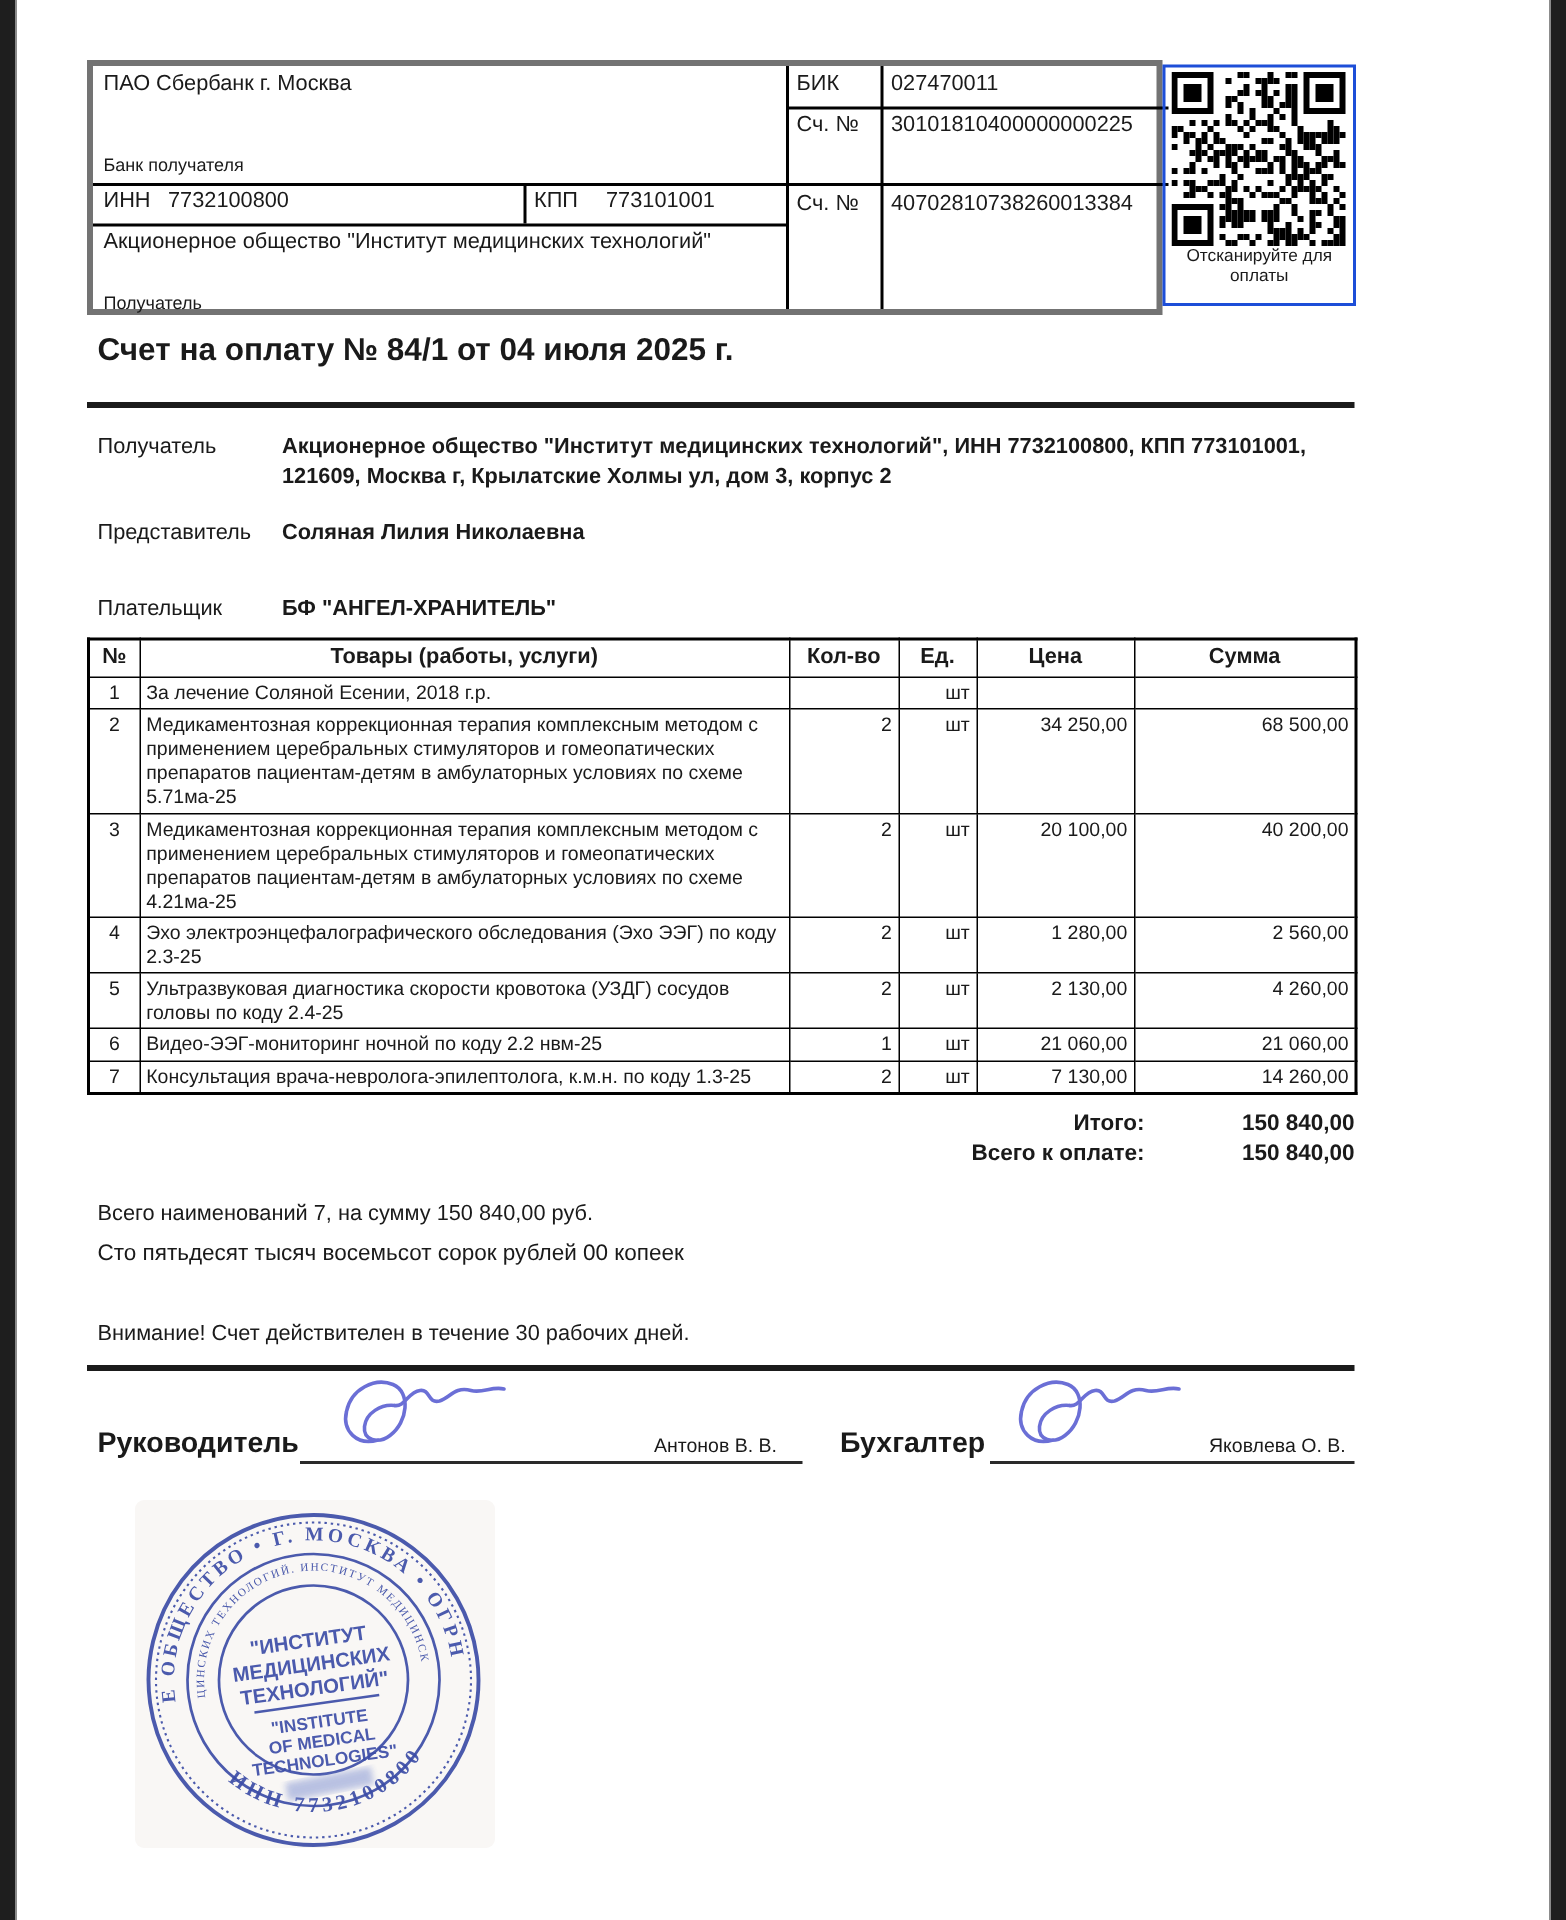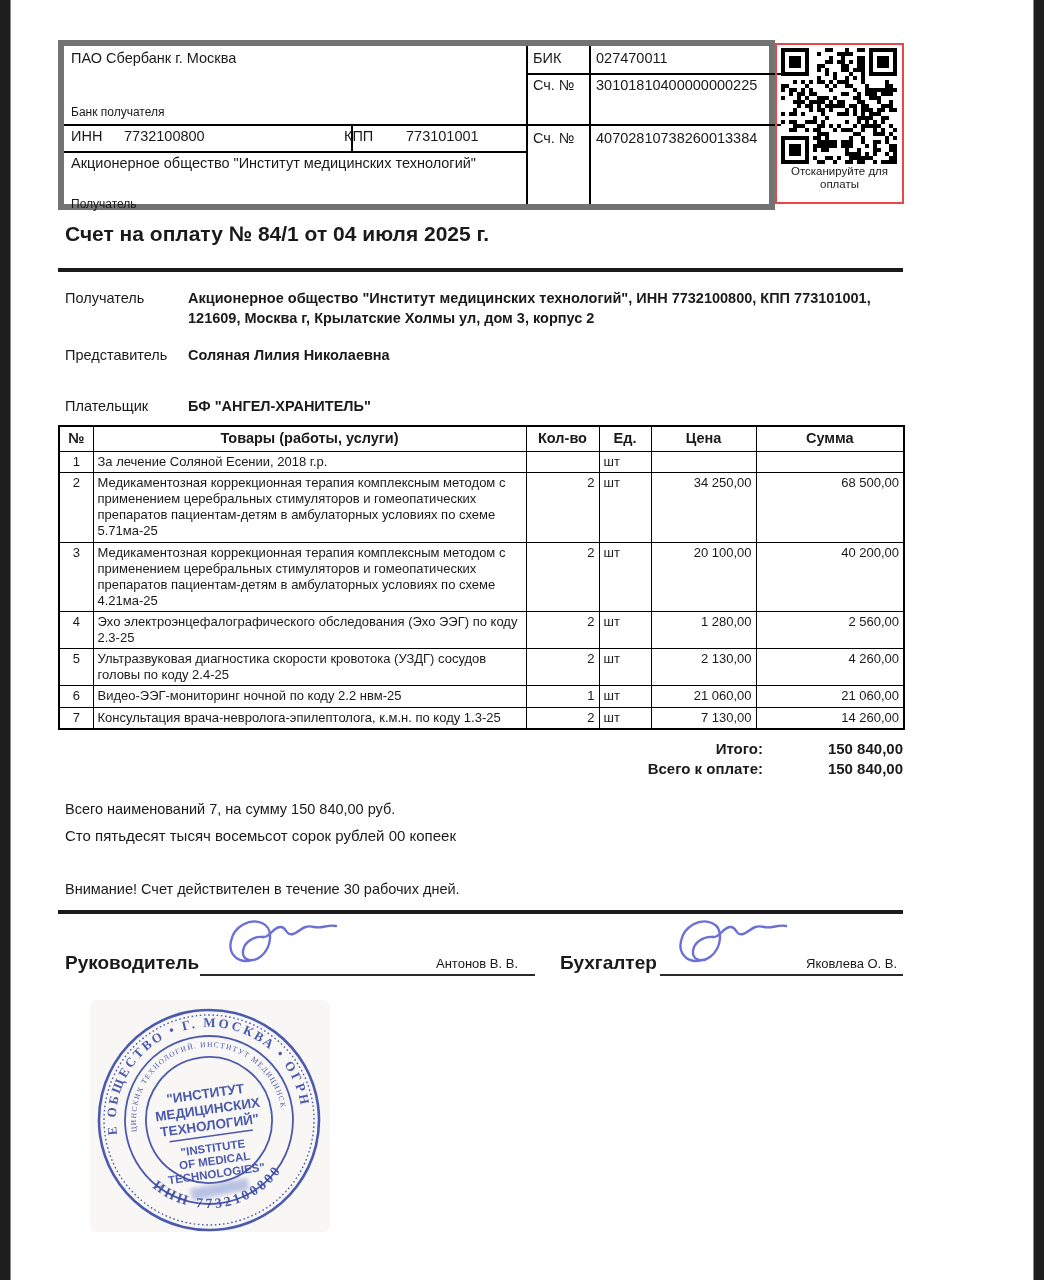--- a/index.html
+++ b/index.html
@@ -3,44 +3,44 @@
 <meta charset="utf-8">
 <style>
   html,body{margin:0;padding:0;background:#fff;}
   .page{position:relative;width:1044px;height:1280px;background:#ffffff;
         font-family:"Liberation Sans",sans-serif;color:#1a1a1a;overflow:hidden;}
   .edge{position:absolute;top:0;bottom:0;width:10px;background:#1e1e1e;}
   .edge.left{left:0;border-right:1px solid #8a8a8a;}
   .edge.right{right:0;border-left:1px solid #8a8a8a;}
 
   
-  .bank-grid{position:absolute;left:58px;top:40px;width:717px;height:170px;border:6px solid #737373;box-sizing:border-box;}
+  .bank-grid{position:absolute;left:58px;top:40px;width:717px;height:170px;border:4px solid #737373;box-sizing:border-box;}
   .bank-grid .cell{position:absolute;font-size:14.5px;white-space:nowrap;}
   .bank-grid .small{font-size:12px;}
   .vline,.hline{position:absolute;background:#000;}
 
-  .qr-box{position:absolute;left:775px;top:43px;width:129px;height:161px;border:2px solid #ef4444;box-sizing:border-box;}
+  .qr-box{position:absolute;left:775px;top:43px;width:129px;height:161px;border:2px solid #1d4ed8;box-sizing:border-box;}
   .qr-box svg{position:absolute;left:4px;top:3px;}
   .qr-caption{position:absolute;left:0;right:0;top:120px;text-align:center;font-size:11.5px;line-height:1.15;}
 
   .doc-title{position:absolute;left:65px;top:222px;font-size:21px;font-weight:bold;}
   .rule{position:absolute;left:58px;width:845px;height:4px;background:#1b1b1b;}
 
   .party-row{position:absolute;left:65px;width:838px;display:flex;font-size:14.5px;line-height:1.4;}
   .party-label{width:123px;flex:0 0 123px;}
   .party-value{font-weight:bold;width:705px;}
 
   
   table.items{position:absolute;left:58px;top:425px;width:845px;border-collapse:collapse;table-layout:fixed;
               font-size:13px;border:2.5px solid #000;}
   table.items th,table.items td{border:1.2px solid #000;padding:2px 4px;vertical-align:top;line-height:1.24;}
   table.items th{font-size:14.5px;font-weight:bold;text-align:center;padding:3px 2px;border-bottom:1.8px solid #000;}
   td.c-num{text-align:center;}
   td.c-qty,td.c-price,td.c-sum{text-align:right;white-space:nowrap;}
-  td.c-unit{text-align:left;margin-top:13px;}
+  td.c-unit{text-align:right;margin-top:13px;}
 
   .totals{position:absolute;left:58px;top:740px;width:845px;font-size:15px;font-weight:bold;}
   .totals .trow{display:flex;justify-content:flex-end;margin-bottom:3px;}
   .totals .tlabel{text-align:right;}
   .totals .tvalue{width:140px;text-align:right;}
 
   .count-line{position:absolute;left:65px;top:801px;font-size:14.5px;}
   .words-line{position:absolute;left:65px;top:827px;font-size:15px;font-weight:normal;}
   .notice{position:absolute;left:65px;top:881px;font-size:14.5px;}
 
@@ -70,22 +70,22 @@
     <div class="hline" style="left:0;top:105px;width:462px;height:1.5px;"></div>
     <div class="vline" style="left:287px;top:78px;height:27px;width:1.5px;"></div>
 
     <div class="cell" style="left:7px;top:4px;">ПАО Сбербанк г. Москва</div>
     <div class="cell small" style="left:7px;top:59px;">Банк получателя</div>
     <div class="cell" style="left:469px;top:4px;">БИК</div>
     <div class="cell" style="left:532px;top:4px;">027470011</div>
     <div class="cell" style="left:469px;top:31px;">Сч. №</div>
     <div class="cell" style="left:532px;top:31px;">30101810400000000225</div>
     <div class="cell" style="left:7px;top:82px;">ИНН</div>
-    <div class="cell" style="left:60px;top:82px;text-align:center;">7732100800</div>
-    <div class="cell" style="left:280px;top:82px;">КПП</div>
+    <div class="cell" style="left:50px;top:82px;text-align:center;">7732100800</div>
+    <div class="cell" style="left:294px;top:82px;">КПП</div>
     <div class="cell" style="left:342px;top:82px;">773101001</div>
     <div class="cell" style="left:469px;top:84px;">Сч. №</div>
     <div class="cell" style="left:532px;top:84px;">40702810738260013384</div>
     <div class="cell" style="left:7px;top:109px;">Акционерное общество "Институт медицинских технологий"</div>
     <div class="cell small" style="left:7px;top:151px;">Получатель</div>
   </div>
 
   <div class="qr-box">
     <svg id="qr-svg" width="117" height="117" viewBox="0 0 117 117">
         <rect x="44" y="0" width="4" height="4" fill="#000"></rect>

